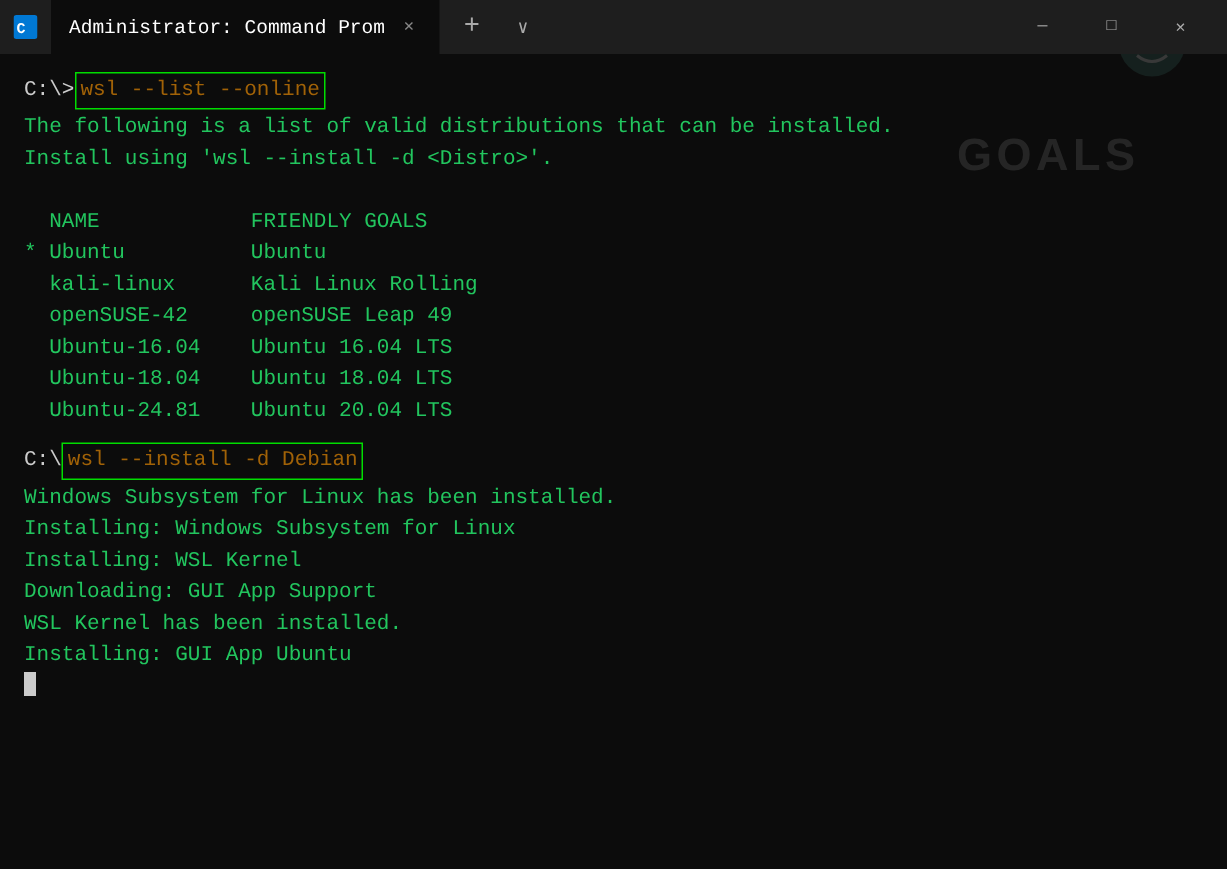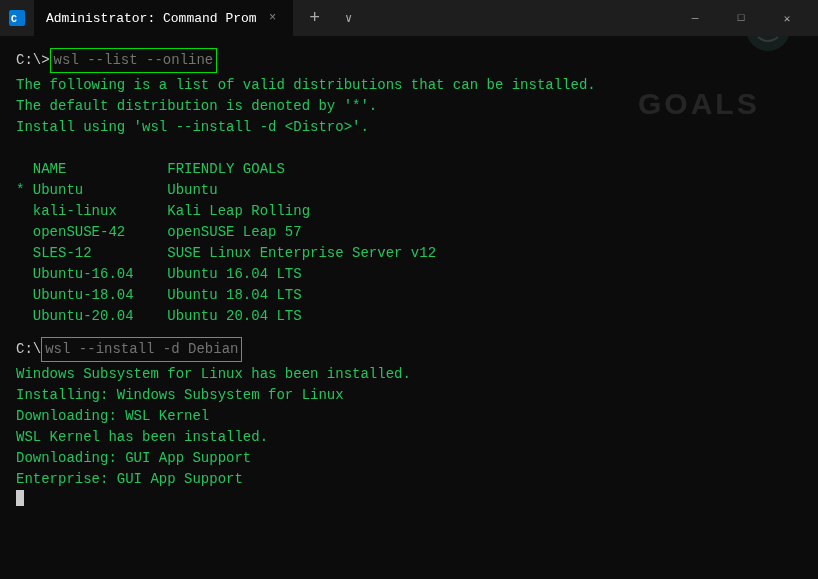--- a/index.html
+++ b/index.html
@@ -102,21 +102,21 @@
     .cmd-line {
       display: flex;
       align-items: baseline;
       margin-bottom: 2px;
     }
     .prompt {
       color: #cccccc;
       white-space: pre;
     }
     .cmd-text {
-      color: #737373;
+      color: #a16207;
       background: transparent;
       border: 1.5px solid #00dd00;
       padding: 1px 3px;
       font-family: inherit;
       font-size: 14px;
     }
     .output-line {
       color: #22c55e;
       white-space: pre;
       line-height: 1.5;
@@ -170,45 +170,43 @@
 </div>
 
 <div class="terminal">
 
   <div class="cmd-line">
     <span class="prompt">C:\&gt;</span>
       <span class="cmd-text">wsl --list --online</span>
   </div>
 
   <div class="output-line">The following is a list of valid distributions that can be installed.</div>
-  <div class="output-line">The default distribution is denoted by '*'.</div>
   <div class="output-line">Install using 'wsl --install -d &lt;Distro&gt;'.</div>
   <div class="output-line">&nbsp;</div>
   <div class="output-line">  NAME            FRIENDLY GOALS</div>
   <div class="output-line">* Ubuntu          Ubuntu</div>
-  <div class="output-line">  kali-linux      Kali Leap Rolling</div>
-  <div class="output-line">  openSUSE-42     openSUSE Leap 57</div>
-  <div class="output-line">  SLES-12         SUSE Linux Enterprise Server v12</div>
+  <div class="output-line">  kali-linux      Kali Linux Rolling</div>
+  <div class="output-line">  openSUSE-42     openSUSE Leap 49</div>
   <div class="output-line">  Ubuntu-16.04    Ubuntu 16.04 LTS</div>
   <div class="output-line">  Ubuntu-18.04    Ubuntu 18.04 LTS</div>
-  <div class="output-line">  Ubuntu-20.04    Ubuntu 20.04 LTS</div>
+  <div class="output-line">  Ubuntu-24.81    Ubuntu 20.04 LTS</div>
 
   <div class="section-gap"></div>
 
   <div class="cmd-line">
     <span class="prompt">C:\</span>
       <span class="cmd-text">wsl --install -d Debian</span>
   </div>
 
   <div class="output-line">Windows Subsystem for Linux has been installed.</div>
   <div class="output-line">Installing: Windows Subsystem for Linux</div>
-  <div class="output-line">Downloading: WSL Kernel</div>
+  <div class="output-line">Installing: WSL Kernel</div>
+  <div class="output-line">Downloading: GUI App Support</div>
   <div class="output-line">WSL Kernel has been installed.</div>
-  <div class="output-line">Downloading: GUI App Support</div>
-  <div class="output-line">Enterprise: GUI App Support</div>
+  <div class="output-line">Installing: GUI App Ubuntu</div>
 
   <div class="cmd-line">
     <span class="cursor"></span>
   </div>
 
   <div class="watermark">
     <div style="position:relative; width:160px; height:70px;">
 
       <svg style="position:absolute;top:-55px;right:0;" width="60" height="60" viewBox="0 0 60 60">
         <circle cx="30" cy="28" r="22" fill="#5a9" opacity="0.7"></circle>

